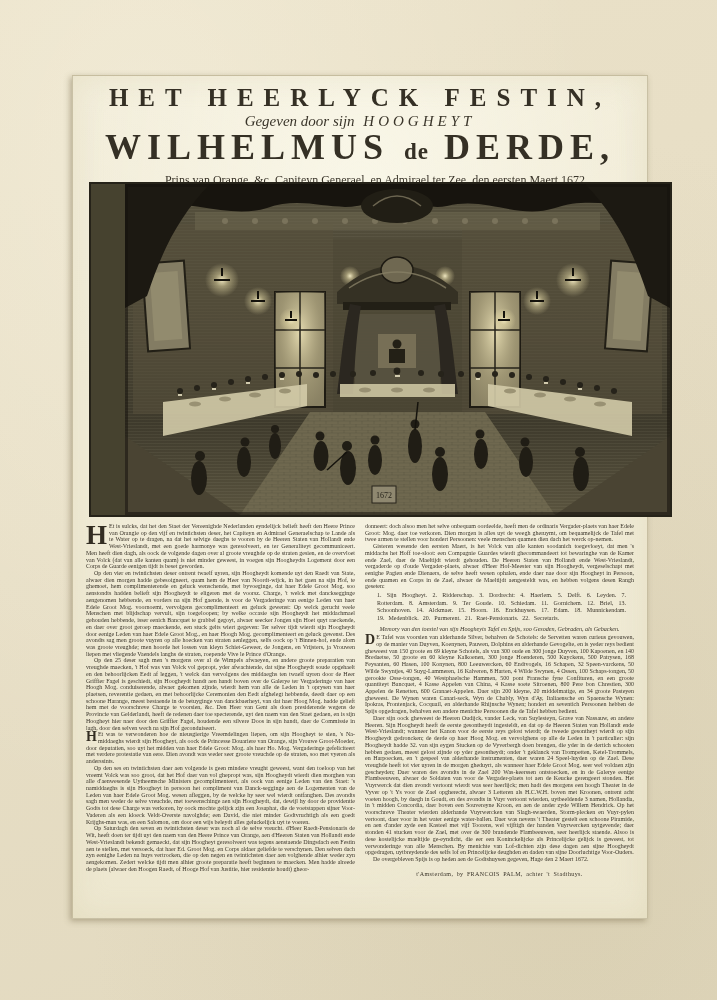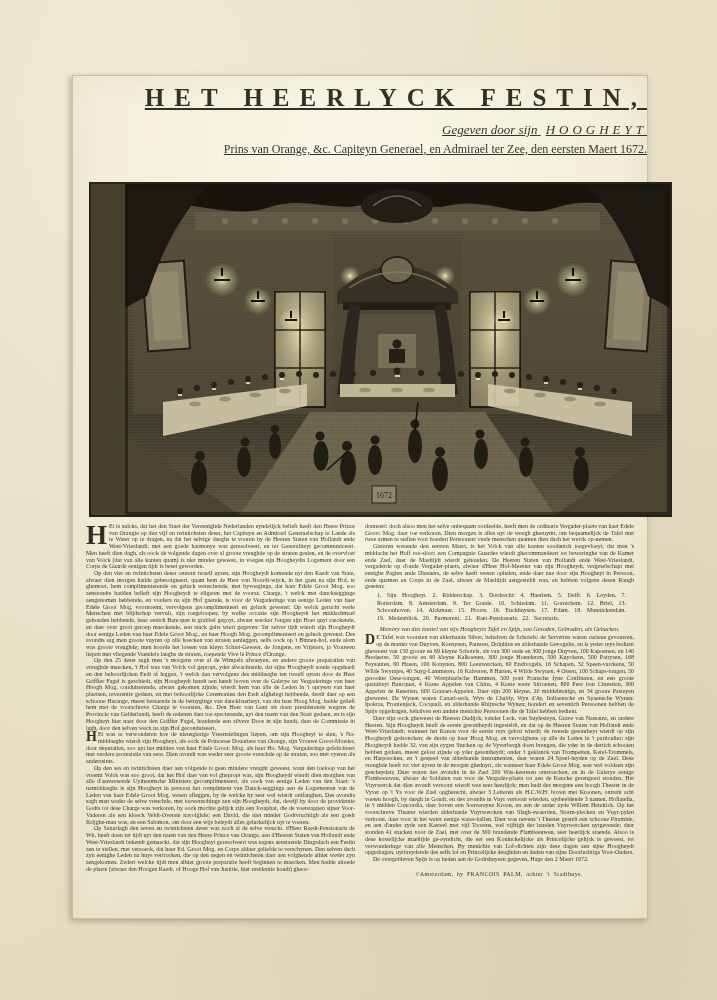--- a/index.html
+++ b/index.html
@@ -12,23 +12,23 @@
     font-family:"Liberation Serif", serif;
   }
   .sheet{
     position:absolute;left:72px;top:75px;width:574px;height:842px;
     background:
       radial-gradient(ellipse at 50% 20%, rgba(255,255,244,.55), transparent 70%),
       linear-gradient(175deg,#f3eedb 0%,#f0ebd6 55%,#ede7cf 100%);
     box-shadow:-2px 2px 6px rgba(110,98,66,.45), inset 0 0 30px rgba(210,200,160,.30);
     border:1px solid rgba(150,138,100,.45);
   }
-  .titleblock{position:absolute;left:0;top:8px;width:100%;text-align:right;color:#353025;text-decoration:underline;}
+  .titleblock{position:absolute;left:0;top:8px;width:100%;text-align:center;color:#353025;}
   .t1{font-size:25px;letter-spacing:10px;font-weight:bold;white-space:nowrap;margin:0;}
-  .t2{font-size:13px;font-style:italic;margin-top:10px;color:#3a352a;}
+  .t2{font-size:15px;font-style:italic;margin-top:1px;color:#3a352a;}
   .t2 .caps{letter-spacing:4px;margin-left:5px;}
   .t3{font-size:36px;letter-spacing:6px;font-weight:bold;white-space:nowrap;line-height:34px;margin-top:0;}
   .t3 .small-de{font-size:23px;letter-spacing:1px;font-weight:bold;}
   .t4{font-size:12px;margin-top:4px;color:#3a352a;padding-left:33px;}
   .engraving{
     position:absolute;left:16px;top:106px;width:545px;height:331px;
     border:2px solid #262319;background:#46422f;box-sizing:content-box;padding-left:34px;
   }
   .engraving svg{display:block;}
   .columns{
@@ -48,20 +48,25 @@
 </head>
 <body>
 
 <div class="sheet">
 
   <div class="titleblock">
     <div class="t1">HET HEERLYCK FESTIN,</div>
     <div class="t2">
       <span>Gegeven door sijn</span>
       <span class="caps">HOOGHEYT</span>
+    </div>
+    <div class="t3">
+      <span>WILHELMUS</span>
+      <span class="small-de">de</span>
+      <span>DERDE,</span>
     </div>
     <div class="t4">Prins van Orange, &amp;c. Capiteyn Generael, en Admirael ter Zee, den eersten Maert 1672.</div>
   </div>
 
   <div class="engraving">
     <svg width="545" height="331" viewBox="0 0 545 331" xmlns="http://www.w3.org/2000/svg">
       <defs>
         <linearGradient id="bg" x1="0" y1="0" x2="0" y2="1">
           <stop offset="0" stop-color="#55503d"></stop>
           <stop offset="0.45" stop-color="#4a4534"></stop>

